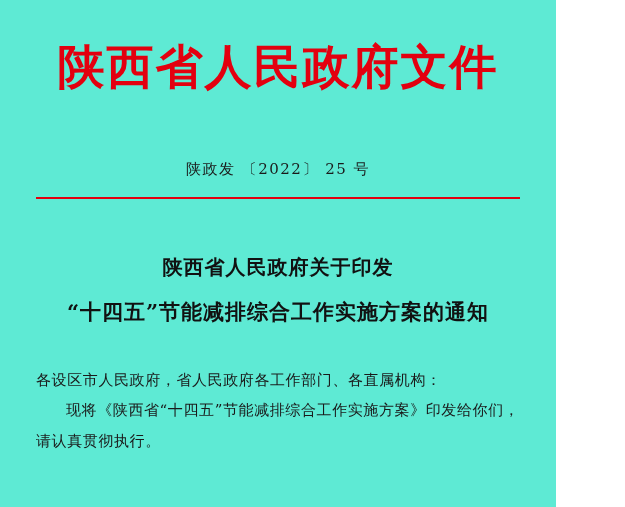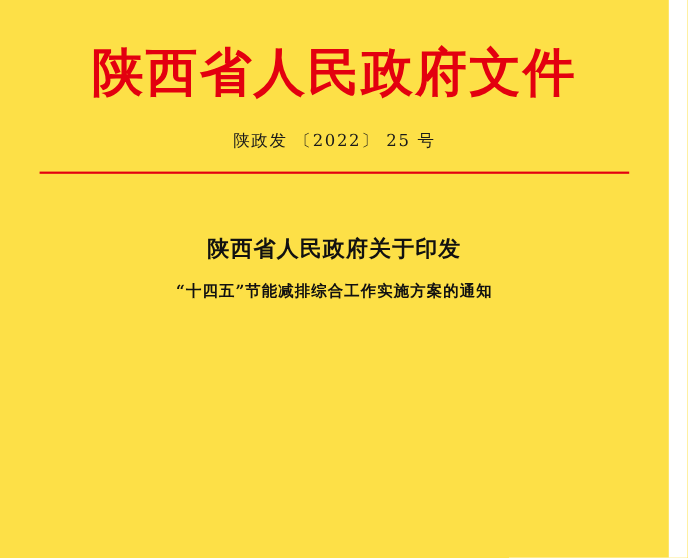--- a/index.html
+++ b/index.html
@@ -8,41 +8,41 @@
   }
   body {
     width: 625px;
     height: 507px;
     background: #ffffff;
     font-family: "Liberation Serif", "DejaVu Serif", serif;
     overflow: hidden;
   }
   .page {
     position: relative;
-    width: 608px;
+    width: 556px;
     height: 507px;
-    background: #fde047;
+    background: #5eead4;
     box-sizing: border-box;
   }
   .masthead {
     text-align: center;
     padding-top: 40px;
   }
   .masthead-title {
     color: #e3000f;
     font-family: "DejaVu Serif", "Liberation Serif", serif;
     font-weight: 700;
     font-size: 47px;
     letter-spacing: 2px;
     line-height: 1.15;
     white-space: nowrap;
   }
   .doc-number {
     text-align: center;
-    margin-top: 25px;
+    margin-top: 66px;
     color: #1a1a1a;
     font-size: 15px;
     letter-spacing: 1.5px;
     font-family: "DejaVu Serif", "Liberation Serif", serif;
   }
   .red-rule {
     margin: 18px 36px 0 36px;
     height: 2px;
     background: #e3000f;
   }
@@ -52,21 +52,21 @@
     color: #111111;
     font-family: "DejaVu Serif", "Liberation Serif", serif;
     font-weight: 700;
   }
   .title-line1 {
     font-size: 20px;
     letter-spacing: 1px;
     line-height: 1.6;
   }
   .title-line2 {
-    font-size: 14px;
+    font-size: 21px;
     letter-spacing: 1px;
     line-height: 1.6;
     margin-top: 12px;
   }
   .body-block {
     margin: 36px 36px 0 36px;
     color: #1a1a1a;
     font-family: "DejaVu Serif", "Liberation Serif", serif;
     font-size: 15px;
     line-height: 2.05;
@@ -90,14 +90,18 @@
 
   <div class="doc-number">陕政发 〔2022〕 25 号</div>
 
   <div class="red-rule"></div>
 
   <div class="title-block">
     <div class="title-line1">陕西省人民政府关于印发</div>
     <div class="title-line2">“十四五”节能减排综合工作实施方案的通知</div>
   </div>
 
+  <div class="body-block">
+    <p class="body-para">各设区市人民政府，省人民政府各工作部门、各直属机构：</p>
+    <p class="body-para indent">现将《陕西省“十四五”节能减排综合工作实施方案》印发给你们，请认真贯彻执行。</p>
+  </div>
 
 </div>
 
 </body></html>

